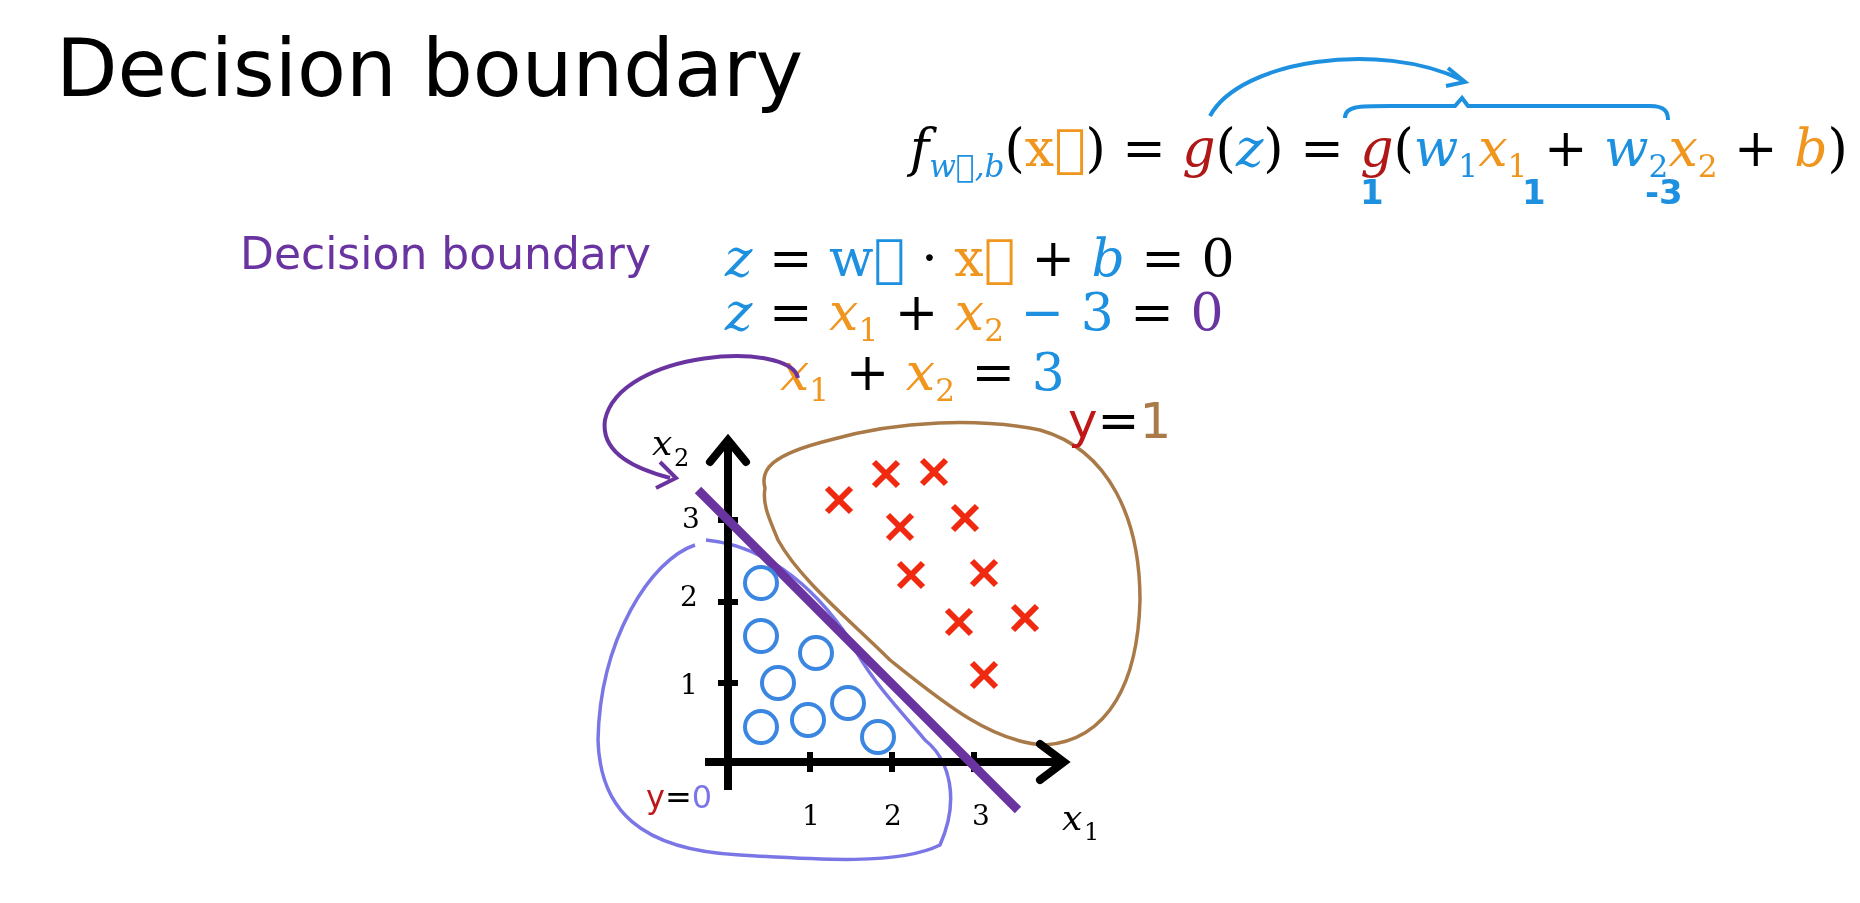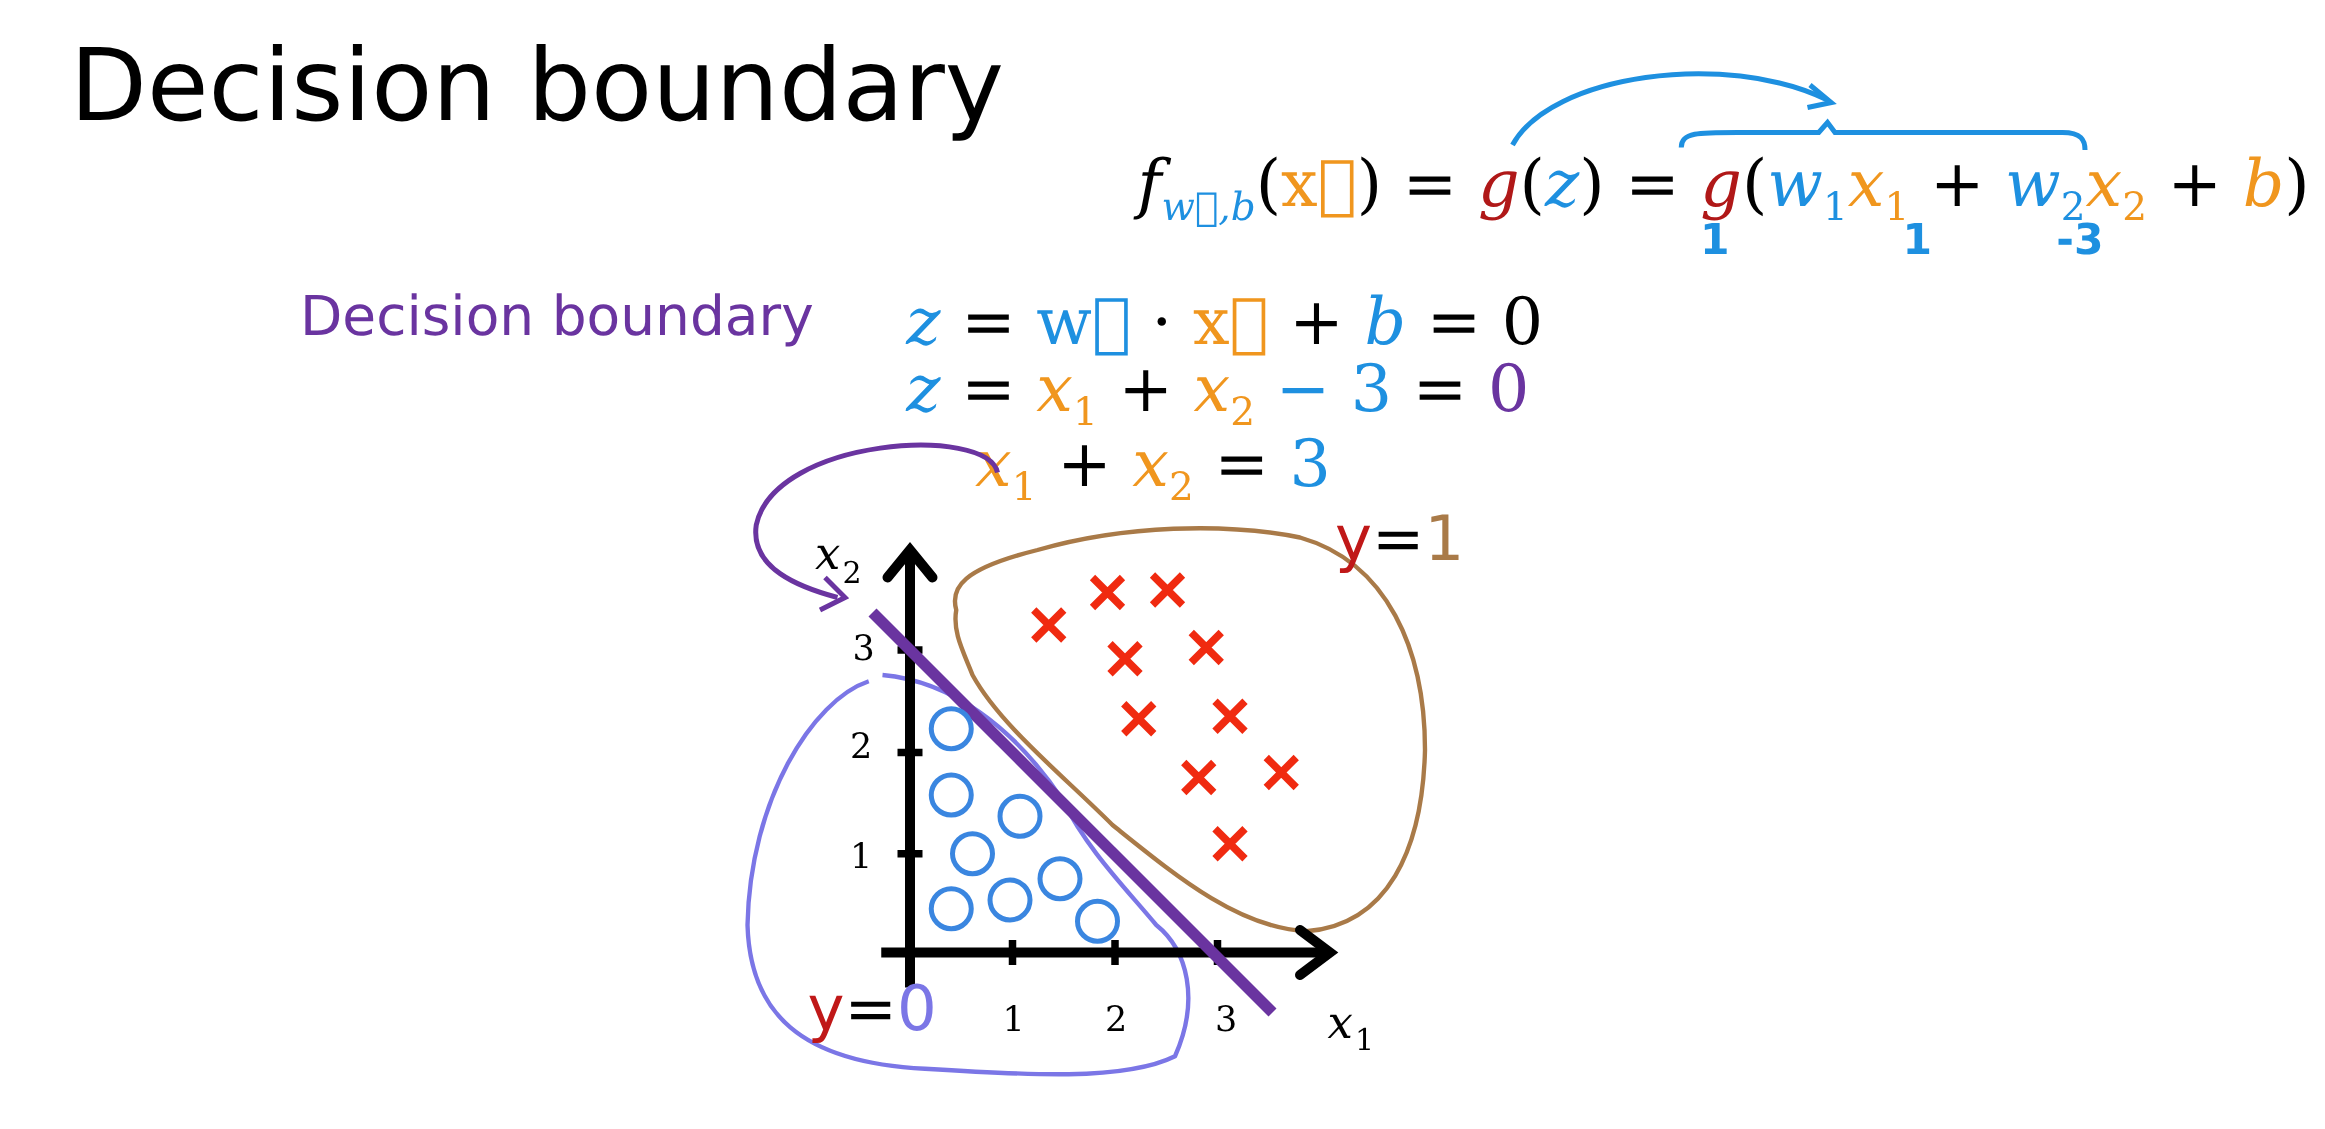--- a/index.html
+++ b/index.html
@@ -138,18 +138,18 @@
     <path d="M888,515 L912,539 M912,515 L888,539"></path>
     <path d="M953,506 L977,530 M977,506 L953,530"></path>
     <path d="M899,563 L923,587 M923,563 L899,587"></path>
     <path d="M972,561 L996,585 M996,561 L972,585"></path>
     <path d="M947,610 L971,634 M971,610 L947,634"></path>
     <path d="M1013,606 L1037,630 M1037,606 L1013,630"></path>
     <path d="M972,663 L996,687 M996,663 L972,687"></path>
   </g>
 </svg>
 
-<div class="abs" style="left:1068px; top:402px; font-size:50px; font-family:'DejaVu Sans', sans-serif;">
+<div class="abs" style="left:1068px; top:392px; font-size:50px; font-family:'DejaVu Sans', sans-serif;">
   <span style="color:#c01818;">y</span><span style="color:#000;">=</span><span style="color:#a97a48;">1</span>
 </div>
-<div class="abs" style="left:646px; top:778px; font-size:50px; font-family:'DejaVu Sans', sans-serif;">
+<div class="abs" style="left:646px; top:778px; font-size:32px; font-family:'DejaVu Sans', sans-serif;">
   <span style="color:#c01818;">y</span><span style="color:#000;">=</span><span style="color:#7b76e6;">0</span>
 </div>
 
 </body></html>

